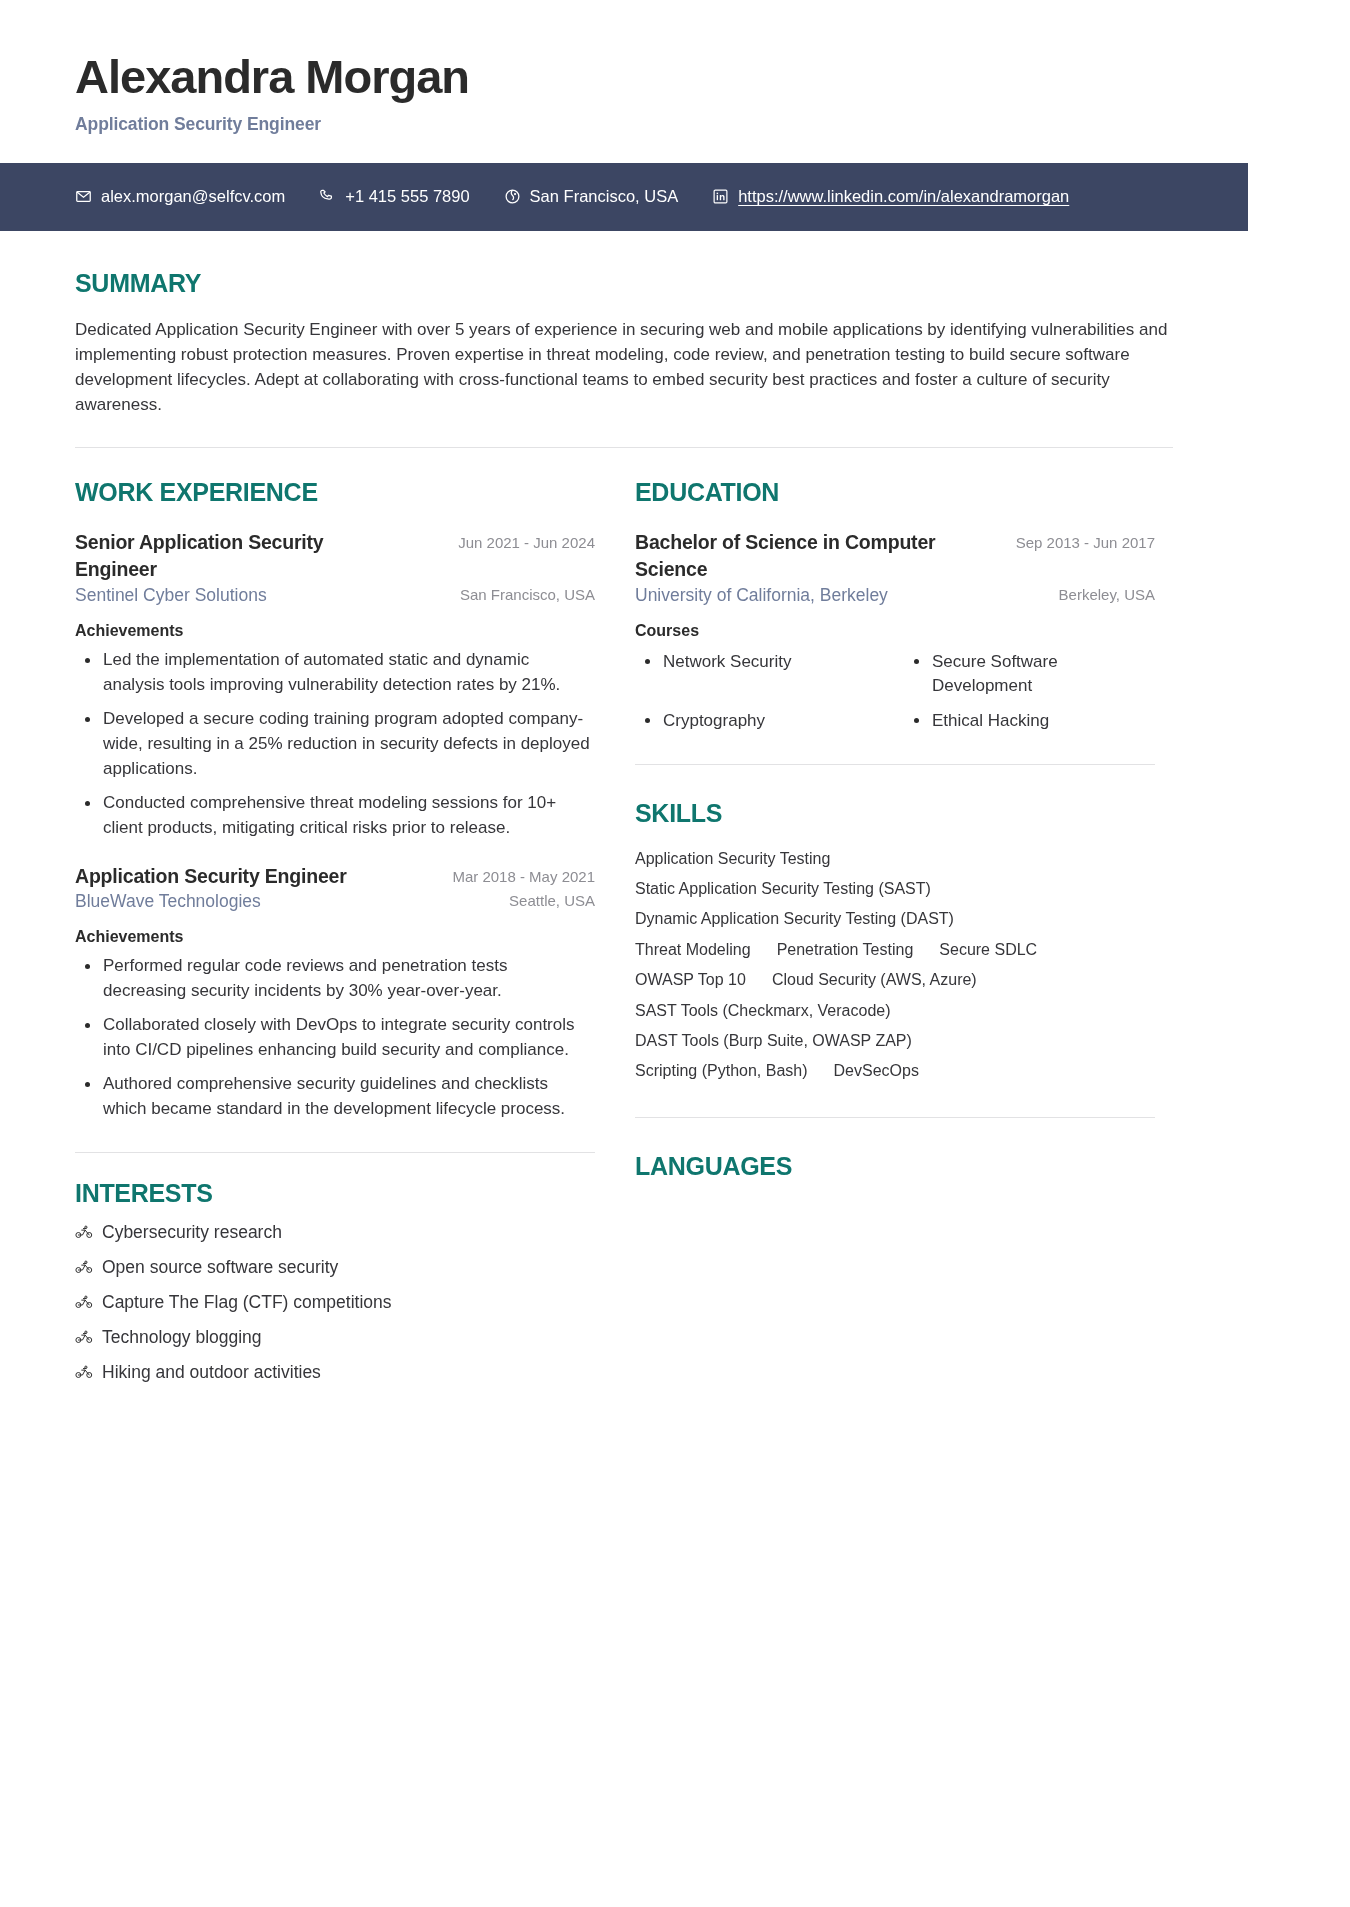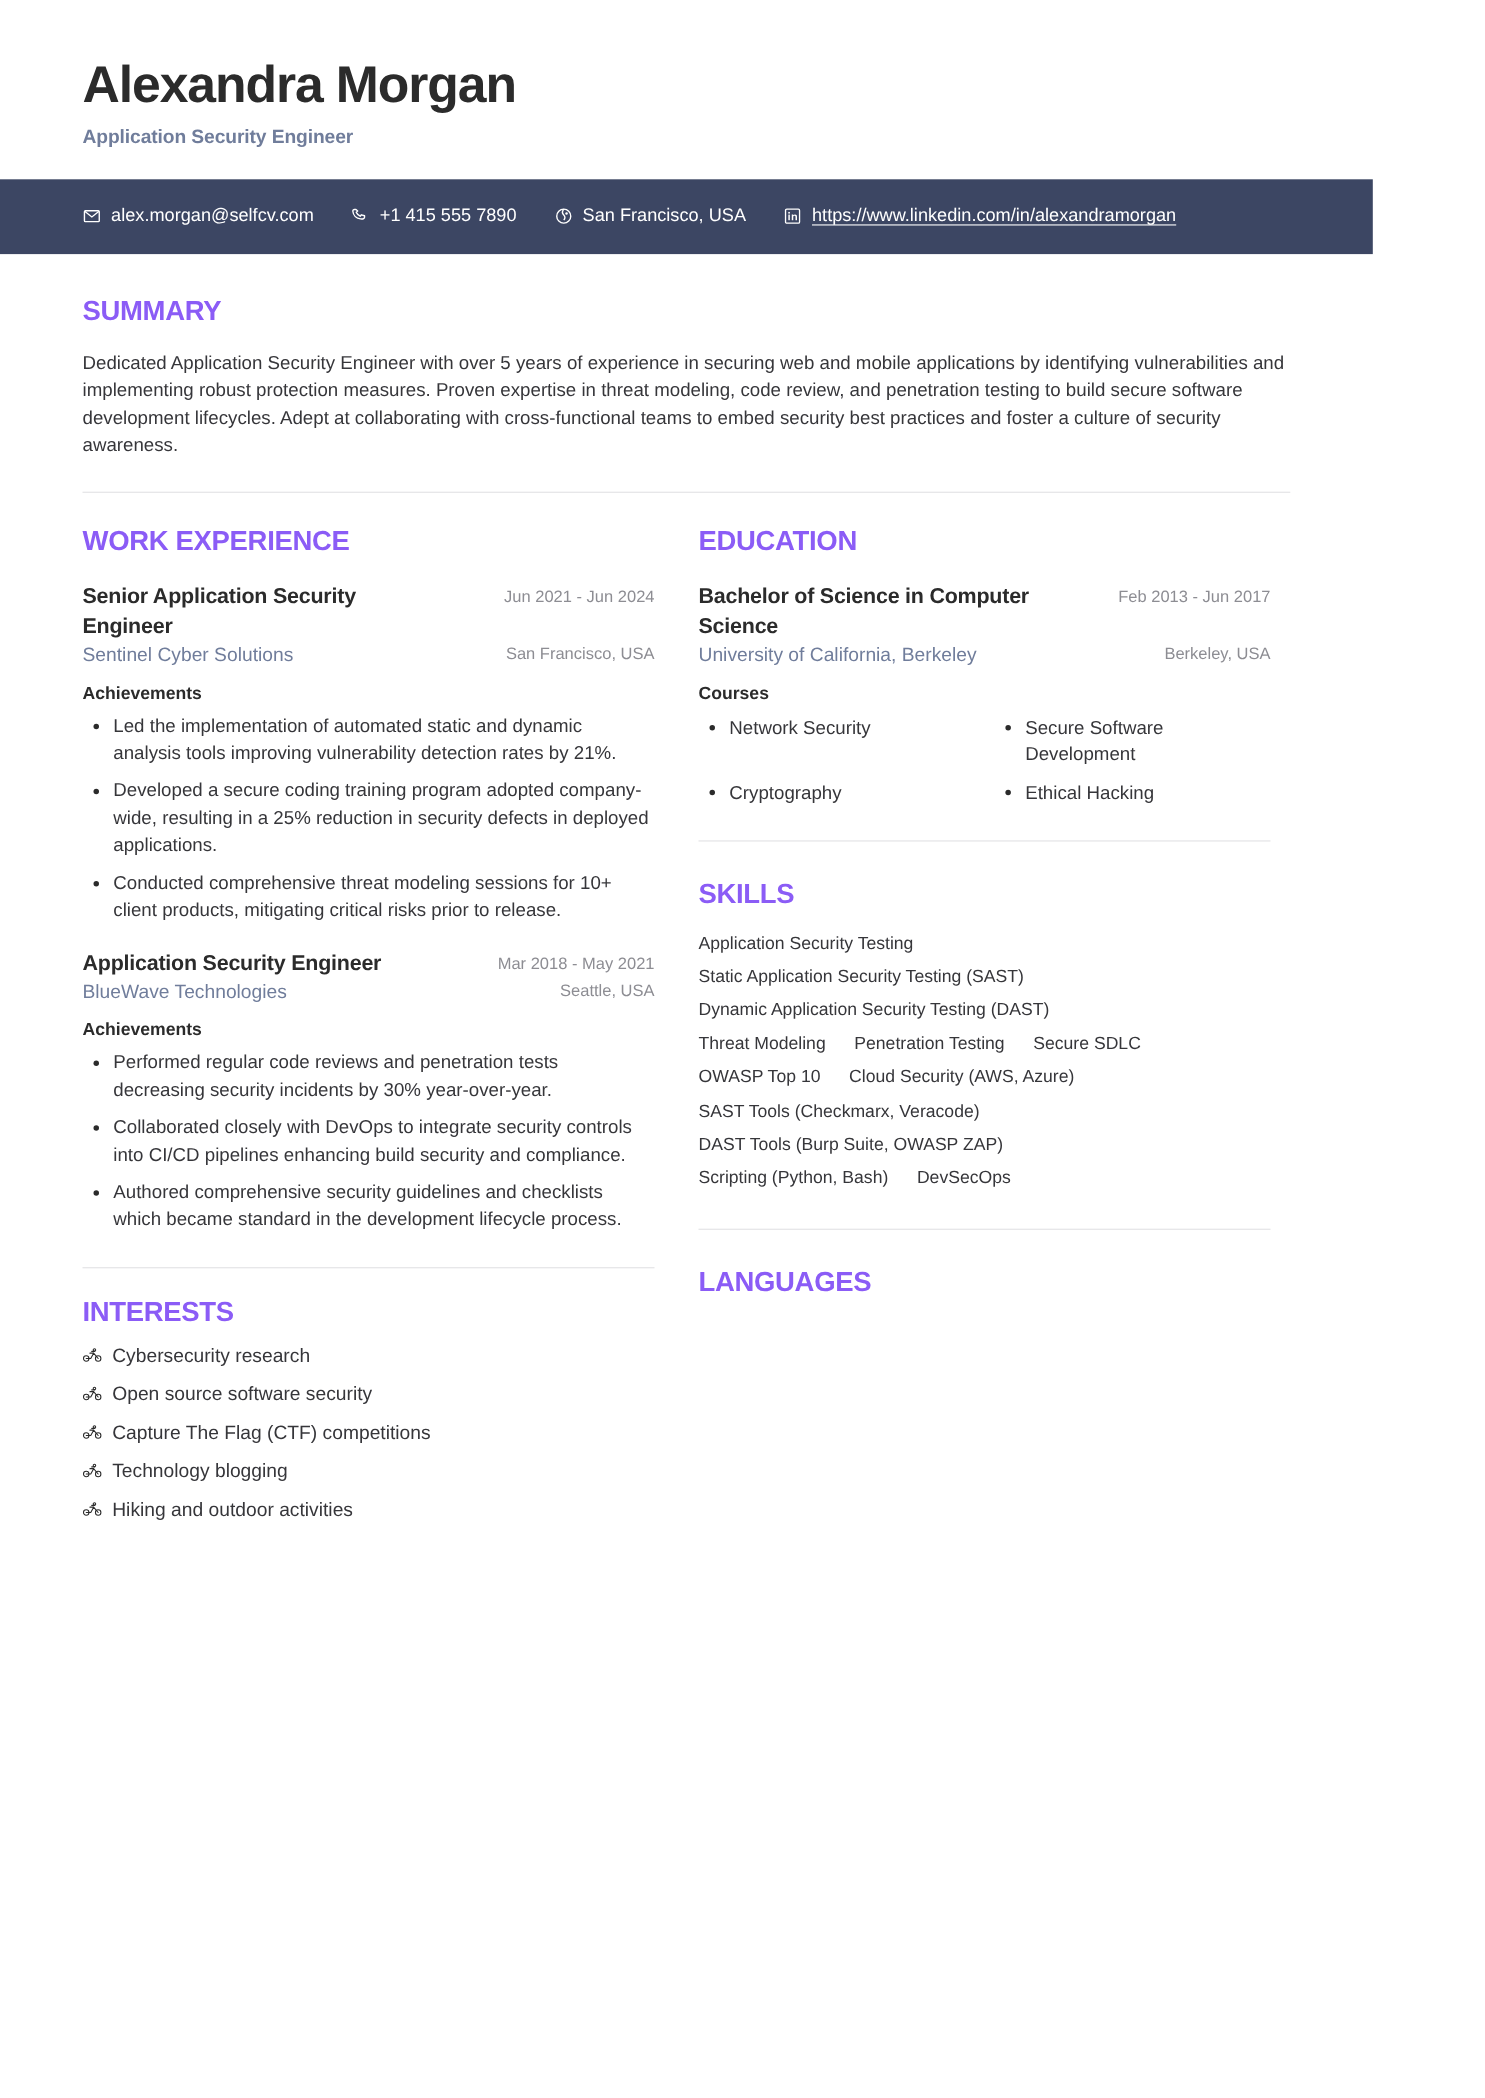--- a/index.html
+++ b/index.html
@@ -55,21 +55,21 @@
   .contact-item .ico svg { display: block; }
   .contact-link { text-decoration: underline; text-underline-offset: 3px; }
 
   
   .content { padding: 0 75px; }
 
   .section-title {
     font-size: 25px;
     font-weight: 700;
     letter-spacing: -0.3px;
-    color: #8b5cf6;
+    color: #0f766e;
     text-transform: uppercase;
   }
 
   .summary-block { padding-top: 38px; }
   .summary-text {
     margin-top: 19px;
     font-size: 17px;
     line-height: 1.48;
     color: #36363a;
     max-width: 1195px;
@@ -372,21 +372,21 @@
       </div>
 
       <div class="col-right">
 
         <div>
           <div class="section-title">EDUCATION</div>
 
           <div class="entry">
             <div class="entry-row">
               <div class="entry-title">Bachelor of Science in Computer Science</div>
-              <div class="entry-date">Feb 2013 - Jun 2017</div>
+              <div class="entry-date">Sep 2013 - Jun 2017</div>
             </div>
             <div class="entry-row">
               <div class="entry-org">University of California, Berkeley</div>
               <div class="entry-loc">Berkeley, USA</div>
             </div>
             <div class="sub-label">Courses</div>
             <div class="courses-grid">
               <div class="course-item">Network Security</div>
               <div class="course-item">Secure Software Development</div>
               <div class="course-item">Cryptography</div>

